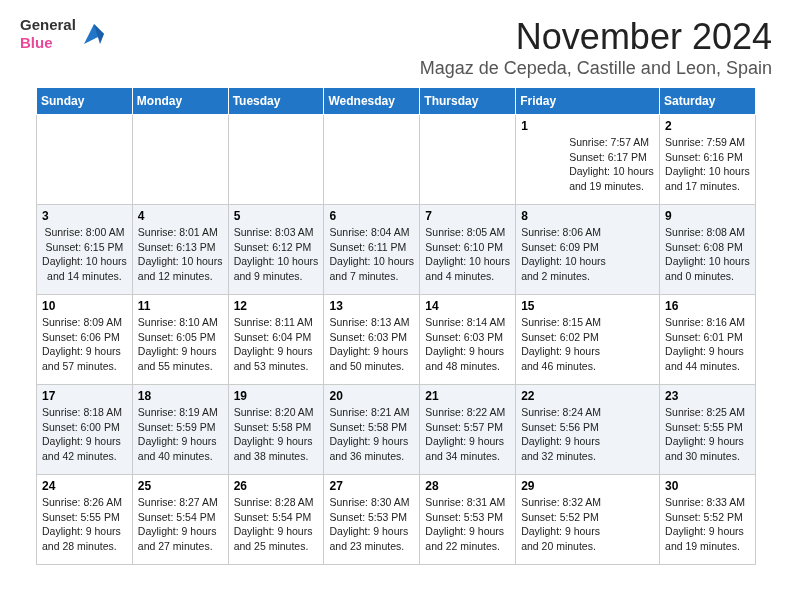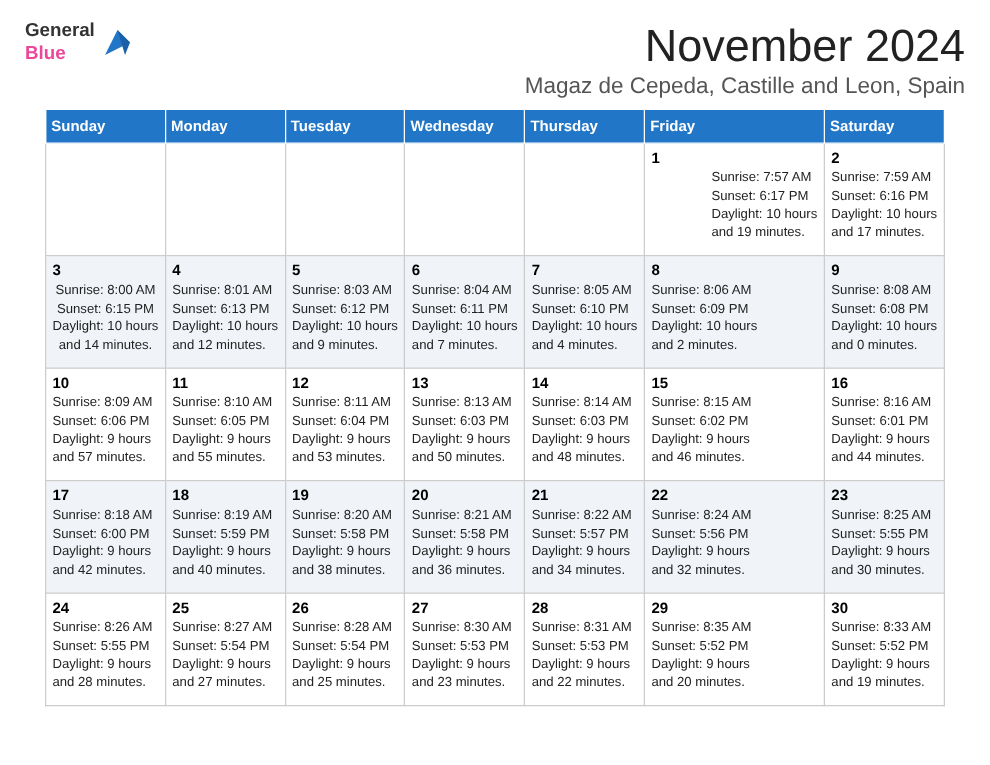--- a/index.html
+++ b/index.html
@@ -340,21 +340,21 @@
           </td>
           <td>
             <span class="day-num">28</span>
             <div class="day-info" style="white-space: pre-line;">Sunrise: 8:31 AM
 Sunset: 5:53 PM
 Daylight: 9 hours
 and 22 minutes.</div>
           </td>
           <td>
             <span class="day-num">29</span>
-            <div class="day-info" style="white-space: pre-line;">Sunrise: 8:35 AM
+            <div class="day-info" style="white-space: pre-line;">Sunrise: 8:32 AM
 Sunset: 5:52 PM
 Daylight: 9 hours
 and 20 minutes.</div>
           </td>
           <td>
             <span class="day-num">30</span>
             <div class="day-info" style="white-space: pre-line;">Sunrise: 8:33 AM
 Sunset: 5:52 PM
 Daylight: 9 hours
 and 19 minutes.</div>

